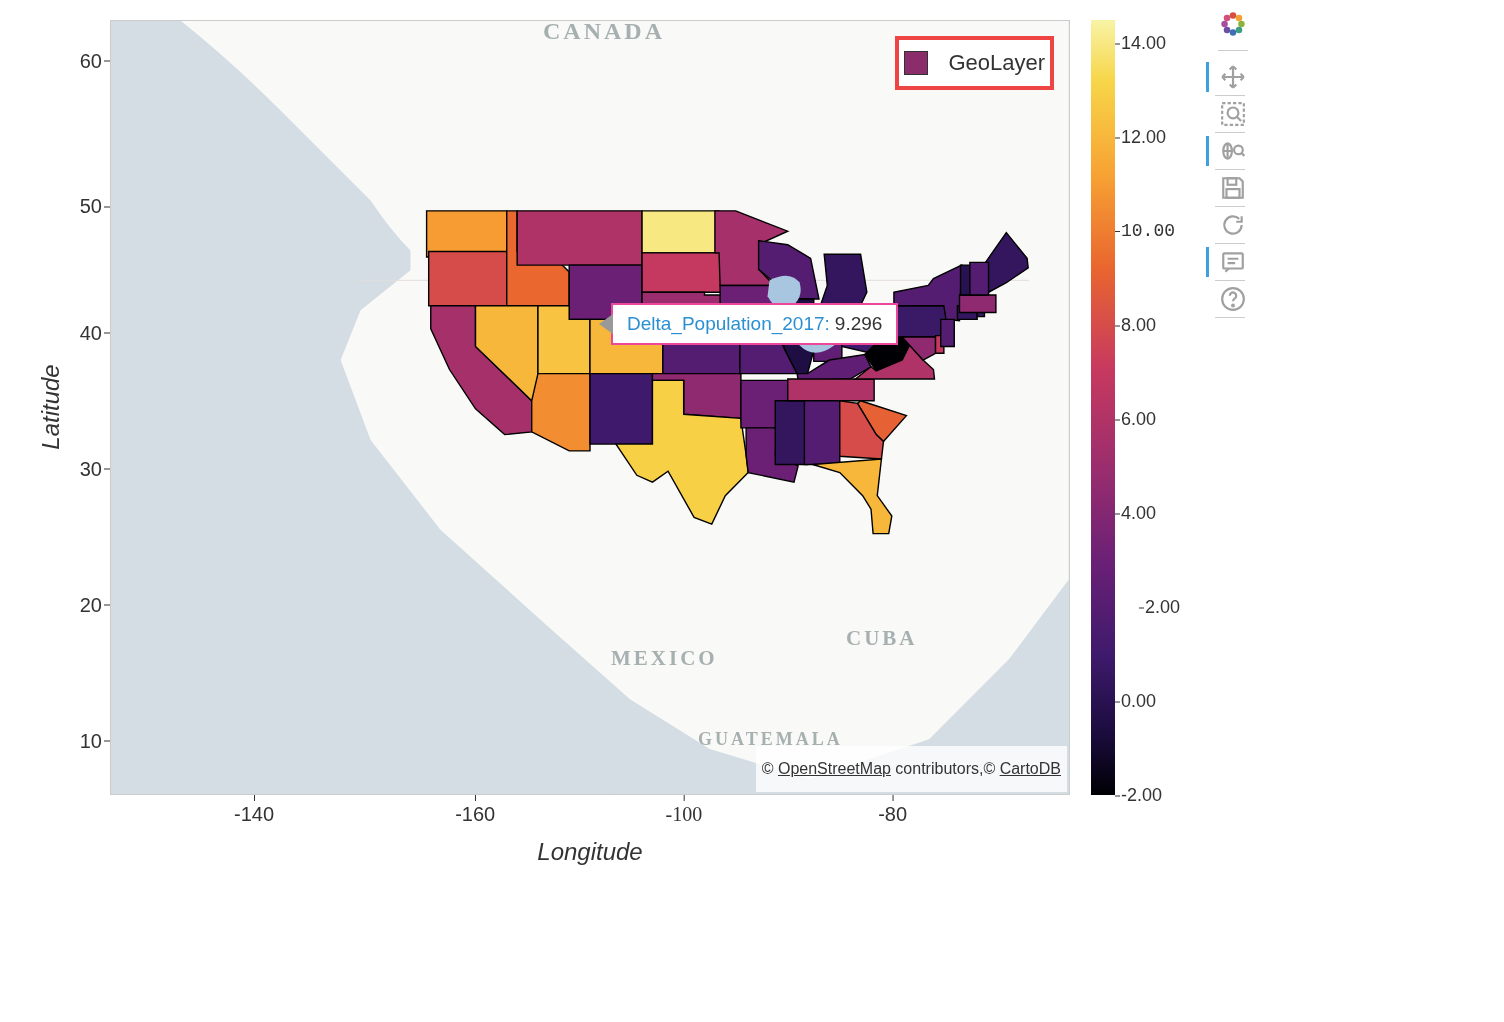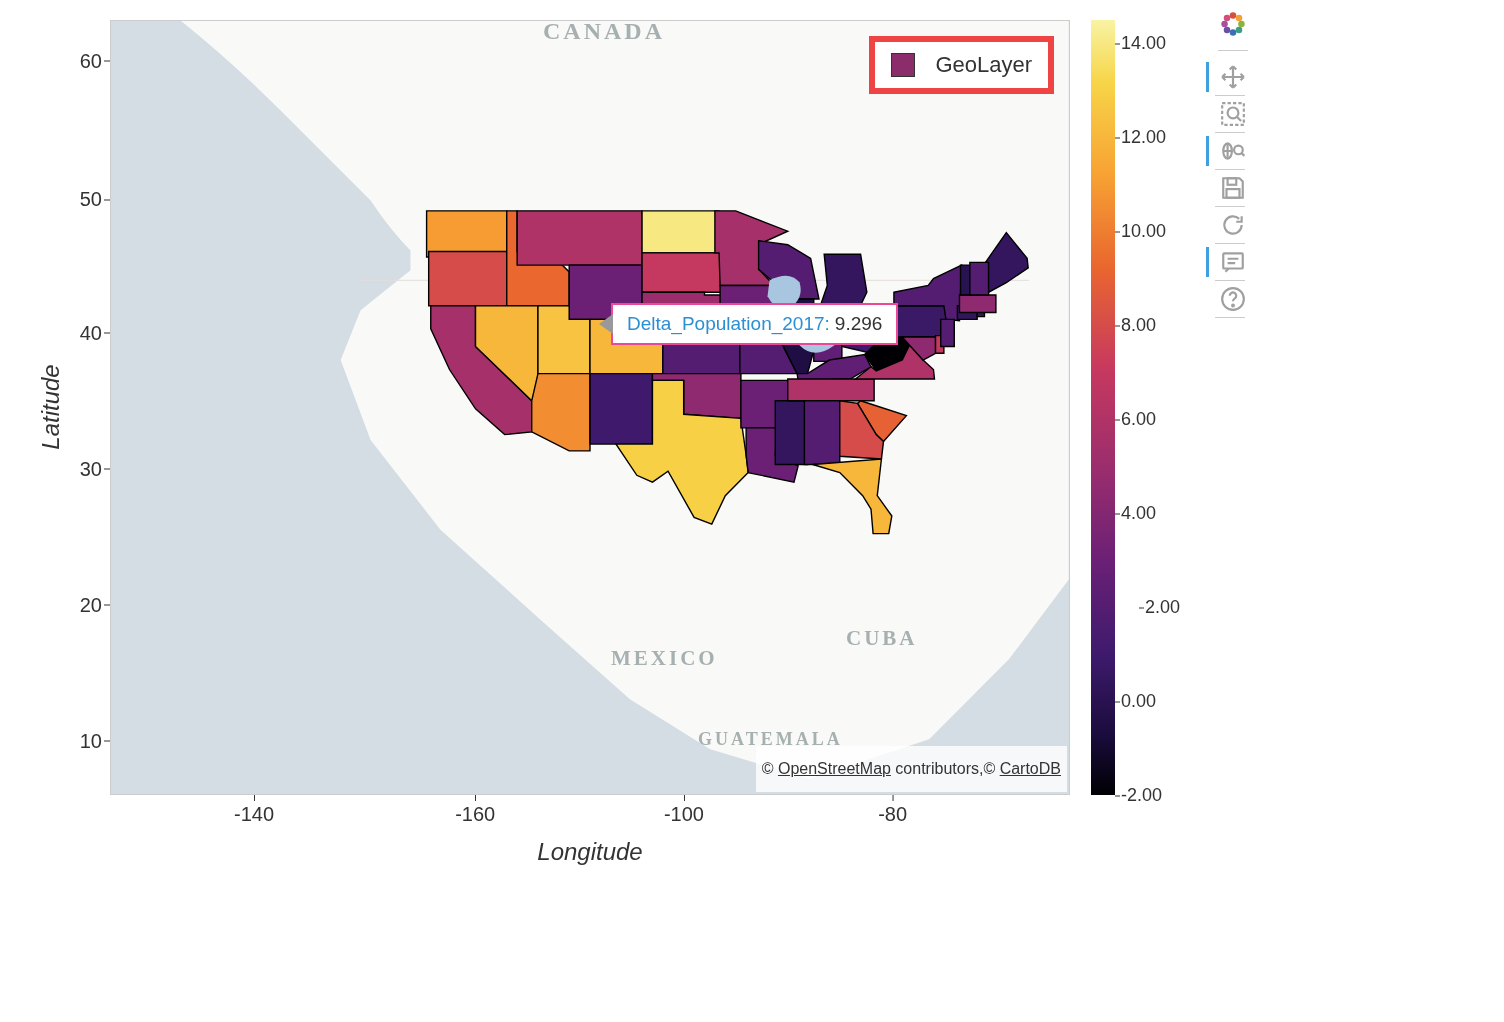--- a/index.html
+++ b/index.html
@@ -99,22 +99,22 @@
     width: 100%;
     height: 100%;
     display: block;
   }
   
   .legend {
     position: absolute;
     right: 15px;
     top: 15px;
     background: #fff;
-    border: 6px solid #ef4444;
-    padding: 10px 16px;
+    border: 4px solid #ef4444;
+    padding: 10px 5px;
     display: flex;
     align-items: center;
     gap: 20px;
     font-size: 22px;
     color: #333;
   }
   .legend-swatch {
     width: 24px;
     height: 24px;
     background: #8b2d6b;
@@ -254,28 +254,28 @@
 
   <div class="y-axis-label">Latitude</div>
 
   <div class="x-axis-label">Longitude</div>
 
   <div class="y-axis" id="y-axis">
       <div class="y-tick" style="top: 720.614px;">10</div>
       <div class="y-tick" style="top: 584.649px; text-align: right;">20</div>
       <div class="y-tick" style="top: 448.684px;">30</div>
       <div class="y-tick" style="top: 312.719px;">40</div>
-      <div class="y-tick" style="top: 179px; margin-left: 26px;">50</div>
+      <div class="y-tick" style="top: 186px; margin-left: 26px;">50</div>
       <div class="y-tick" style="top: 40.7895px;">60</div>
     </div>
 
   <div class="x-axis" id="x-axis">
       <div class="x-tick" style="left: 144px;">-140</div>
       <div class="x-tick" style="left: 365.217px;">-160</div>
-      <div class="x-tick" style="left: 573.913px;">-100</div>
+      <div class="x-tick" style="left: 573.913px; font-family: Liberation Serif, serif;">-100</div>
       <div class="x-tick" style="left: 782.609px;">-80</div>
     </div>
 
   <div class="plot-area">
     <svg class="map-svg" viewBox="0 0 960 775">
 
       <path d="M 0 0 L 960 0 L 960 775 L 0 775 Z" fill="#d3dde3"></path>
 
       <path d="M 0 0 L 960 0 L 960 420 Q 930 440 910 470 Q 880 500 840 540 Q 800 570 750 600 Q 700 640 640 670 Q 600 700 560 740 Q 530 760 500 775 L 0 775 Z
                M 0 0 L 0 320 Q 40 350 60 360 L 60 0 Z" fill="#d3dde3"></path>
@@ -356,21 +356,21 @@
     <div class="attribution">
       <span>© </span><a>OpenStreetMap</a><span> contributors,© </span><a>CartoDB</a>
     </div>
   </div>
 
   <div class="colorbar-wrap">
     <div class="colorbar"></div>
     <div id="cb-ticks">
         <div class="cb-tick" style="top: 23.4848px;">14.00</div>
         <div class="cb-tick" style="top: 117.424px;">12.00</div>
-        <div class="cb-tick" style="top: 211.364px;">10.00</div>
+        <div class="cb-tick" style="top: 211.364px; font-family: Liberation Mono, monospace;">10.00</div>
         <div class="cb-tick" style="top: 305.303px;">8.00</div>
         <div class="cb-tick" style="top: 399.242px;">6.00</div>
         <div class="cb-tick" style="top: 493.182px;">4.00</div>
         <div class="cb-tick" style="top: 587.121px; margin-left: 24px;">2.00</div>
         <div class="cb-tick" style="top: 681.061px;">0.00</div>
         <div class="cb-tick" style="top: 775px;">-2.00</div>
       </div>
   </div>
 
   <div class="toolbar">

